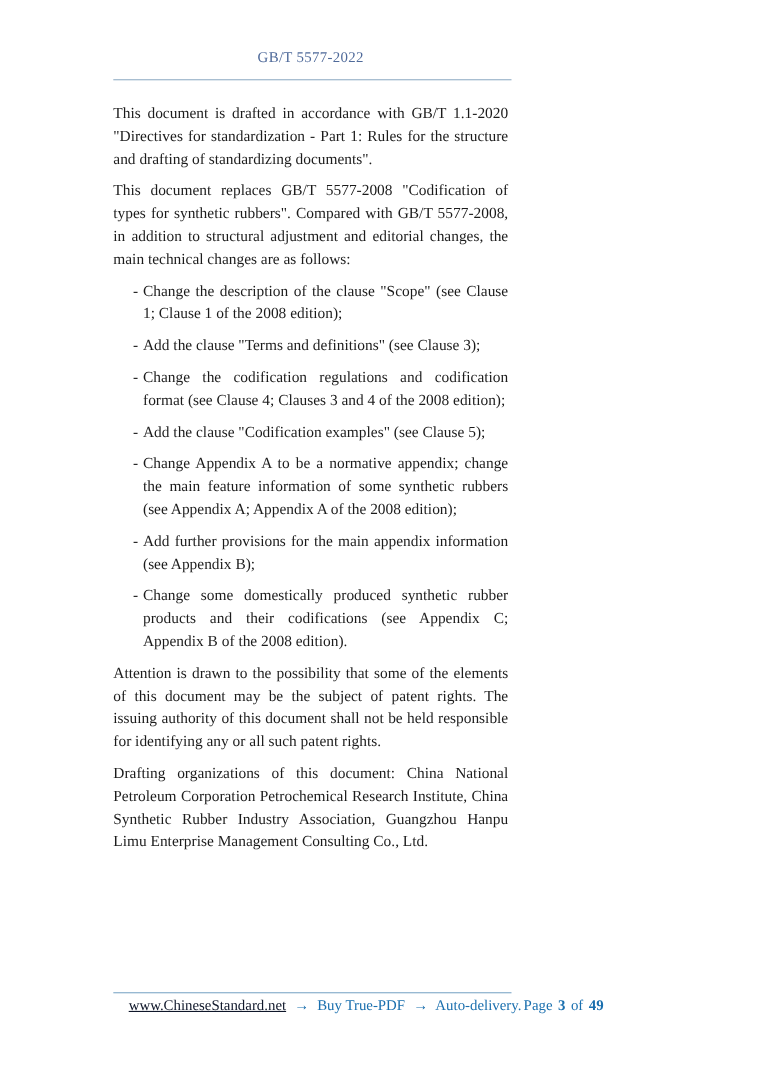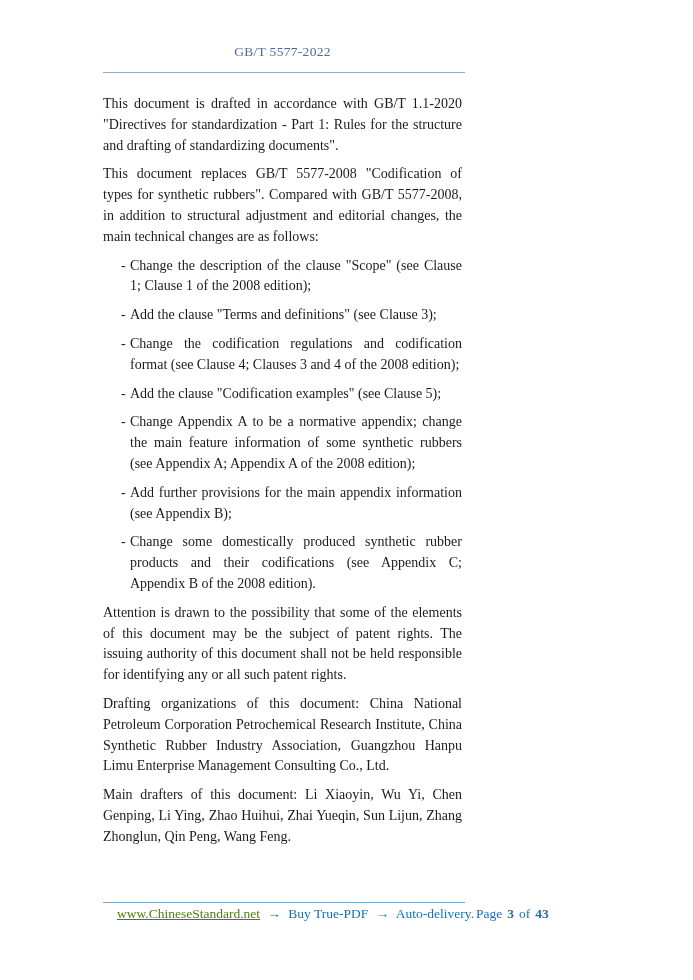--- a/index.html
+++ b/index.html
@@ -90,21 +90,21 @@
     justify-content: space-between;
     align-items: baseline;
     padding: 3px 6px 0 14px;
     font-size: 13.5px;
     color: #1a6fae;
   }
   .footer-left {
     white-space: nowrap;
   }
   .footer-link {
-    color: #4d7c0f;
+    color: #0f172a;
     text-decoration: underline;
     cursor: pointer;
   }
   .arrow {
     margin: 0 4px;
   }
   .footer-right {
     white-space: nowrap;
   }
   .footer-right b {
@@ -173,34 +173,33 @@
       </div>
 
     <div>
 
         <p class="para">Attention is drawn to the possibility that some of the elements of this document may be the subject of patent rights. The issuing authority of this document shall not be held responsible for identifying any or all such patent rights.</p>
 
 
 
         <p class="para">Drafting organizations of this document: China National Petroleum Corporation Petrochemical Research Institute, China Synthetic Rubber Industry Association, Guangzhou Hanpu Limu Enterprise Management Consulting Co., Ltd.</p>
 
-        <p class="para">Main drafters of this document: Li Xiaoyin, Wu Yi, Chen Genping, Li Ying, Zhao Huihui, Zhai Yueqin, Sun Lijun, Zhang Zhonglun, Qin Peng, Wang Feng.</p>
       </div>
 
   </div>
 
   <div class="footer">
     <hr class="footer-rule">
     <div class="footer-row">
       <div class="footer-left">
         <a class="footer-link">www.ChineseStandard.net</a>
         <span class="arrow">→</span>
         <span>Buy True-PDF</span>
         <span class="arrow">→</span>
         <span>Auto-delivery.</span>
       </div>
       <div class="footer-right">
-        <span>Page</span><b>3</b><span>of</span><b>43</b>
+        <span>Page</span><b>3</b><span>of</span><b>49</b>
       </div>
     </div>
   </div>
 
 </div>
 
 </body></html>

